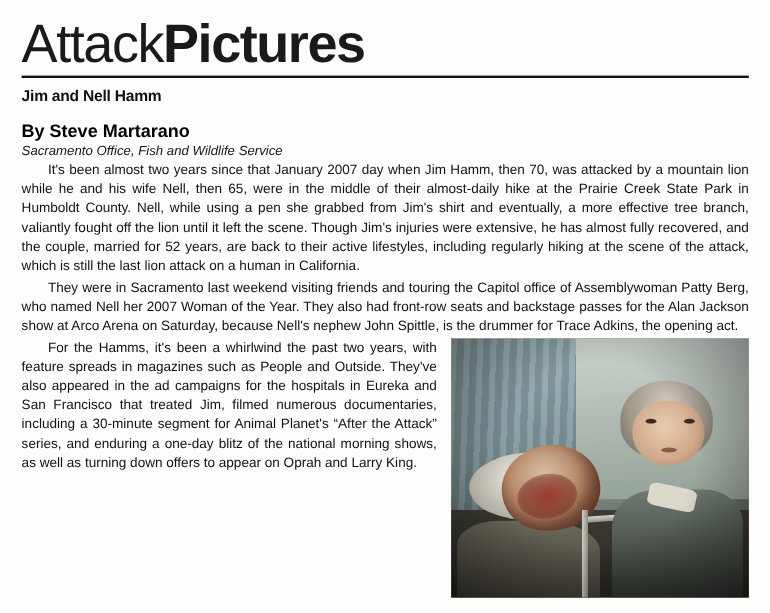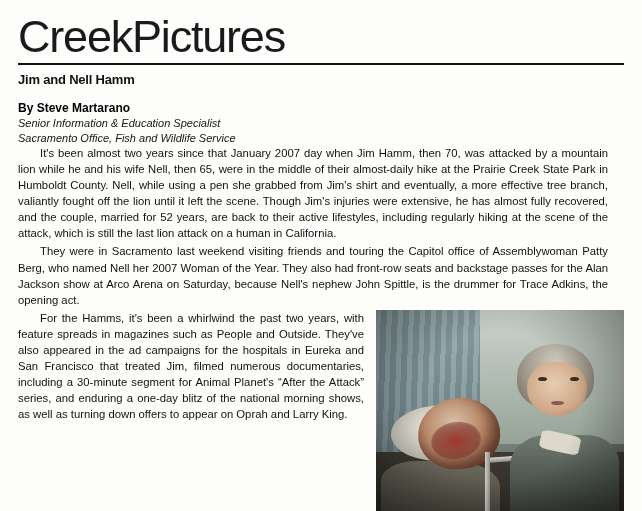--- a/index.html
+++ b/index.html
@@ -30,56 +30,56 @@
   }
   .masthead .mh-light {
     font-family: "Liberation Sans", sans-serif;
     font-weight: 400;
     font-size: 45px;
     letter-spacing: -1.2px;
     color: #1a1a1a;
   }
   .masthead .mh-bold {
     font-family: "Liberation Sans", sans-serif;
-    font-weight: 400;
+    font-weight: 700;
     font-size: 45px;
     letter-spacing: -1.2px;
     color: #1a1a1a;
   }
   .rule {
     height: 2px;
     background: #111;
     margin-top: 4px;
     margin-bottom: 7px;
   }
   .headline {
     font-size: 13px;
     font-weight: 700;
     letter-spacing: -0.2px;
     margin: 0 0 12px 0;
     color: #111;
   }
   .byline {
-    font-size: 12px;
+    font-size: 15px;
     font-weight: 700;
     margin: 14px 0 1px 0;
   }
   .byline-role, .byline-org {
     font-size: 11px;
     font-style: italic;
     line-height: 1.32;
     margin: 0;
     color: #141414;
   }
   .byline-org {
   }
 
   
   .body-text p {
-    margin: 0 16px 0.2em 0;
+    margin: 0 0 0.2em 0;
     font-size: 11.3px;
     line-height: 1.42;
     text-align: justify;
     text-indent: 22px;
     color: #111;
   }
   .wrap-area {
     position: relative;
   }
   .photo {
@@ -213,28 +213,27 @@
     background: radial-gradient(ellipse at 50% 45%, rgba(0,0,0,0) 45%, rgba(0,0,0,0.45) 100%);
   }
   .clearfix::after { content: ""; display: block; clear: both; }
 </style>
 </head>
 <body>
 
 <div class="page">
 
   <div class="masthead">
-    <span class="mh-light">Creek</span><span class="mh-bold">Pictures</span>
+    <span class="mh-light">Attack</span><span class="mh-bold">Pictures</span>
   </div>
   <div class="rule"></div>
 
   <h1 class="headline">Jim and Nell Hamm</h1>
 
   <p class="byline">By Steve Martarano</p>
-  <p class="byline-role">Senior Information &amp; Education Specialist</p>
   <p class="byline-org">Sacramento Office, Fish and Wildlife Service</p>
 
   <div class="body-text wrap-area clearfix">
 
     <p>It's been almost two years since that January 2007 day when Jim Hamm, then 70, was attacked by a mountain lion while he and his wife Nell, then 65, were in the middle of their almost-daily hike at the Prairie Creek State Park in Humboldt County. Nell, while using a pen she grabbed from Jim's shirt and eventually, a more effective tree branch, valiantly fought off the lion until it left the scene. Though Jim's injuries were extensive, he has almost fully recovered, and the couple, married for 52 years, are back to their active lifestyles, including regularly hiking at the scene of the attack, which is still the last lion attack on a human in California.</p>
 
     <p>They were in Sacramento last weekend visiting friends and touring the Capitol office of Assemblywoman Patty Berg, who named Nell her 2007 Woman of the Year. They also had front-row seats and backstage passes for the Alan Jackson show at Arco Arena on Saturday, because Nell's nephew John Spittle, is the drummer for Trace Adkins, the opening act.</p>
 
     <figure class="photo" style="margin:0 0 4px 12px;">
       <span class="ph-bg"></span>

